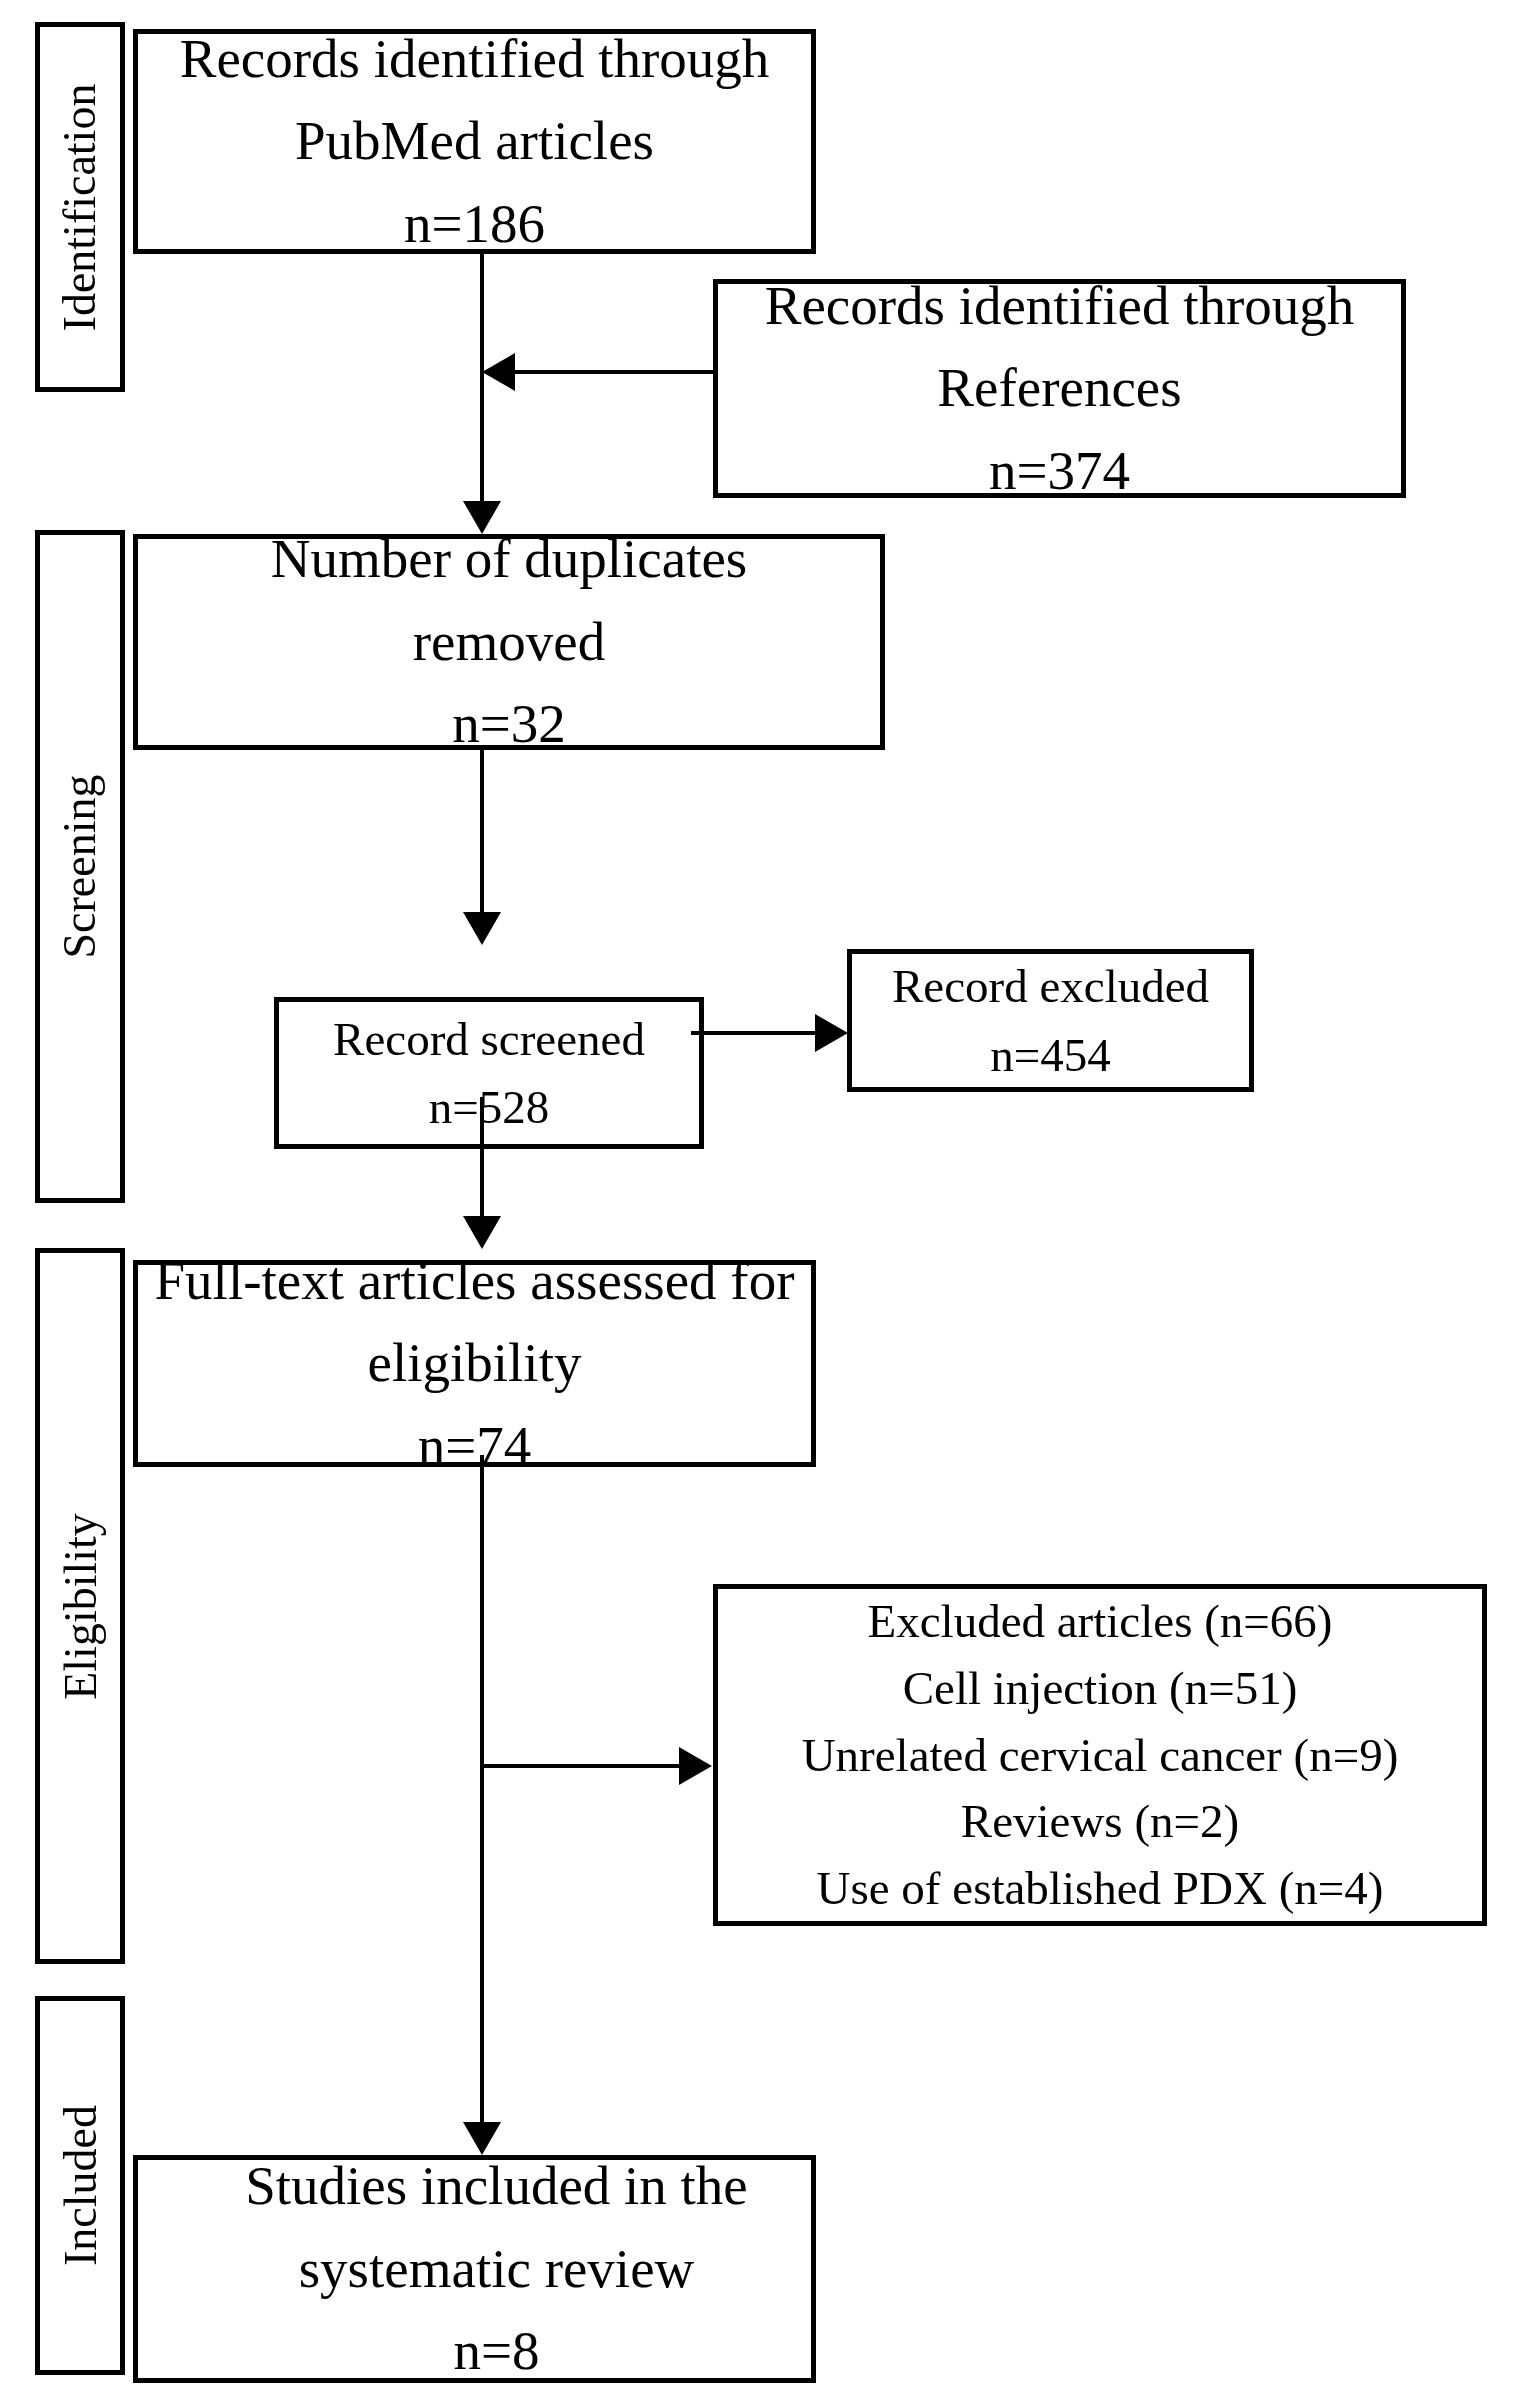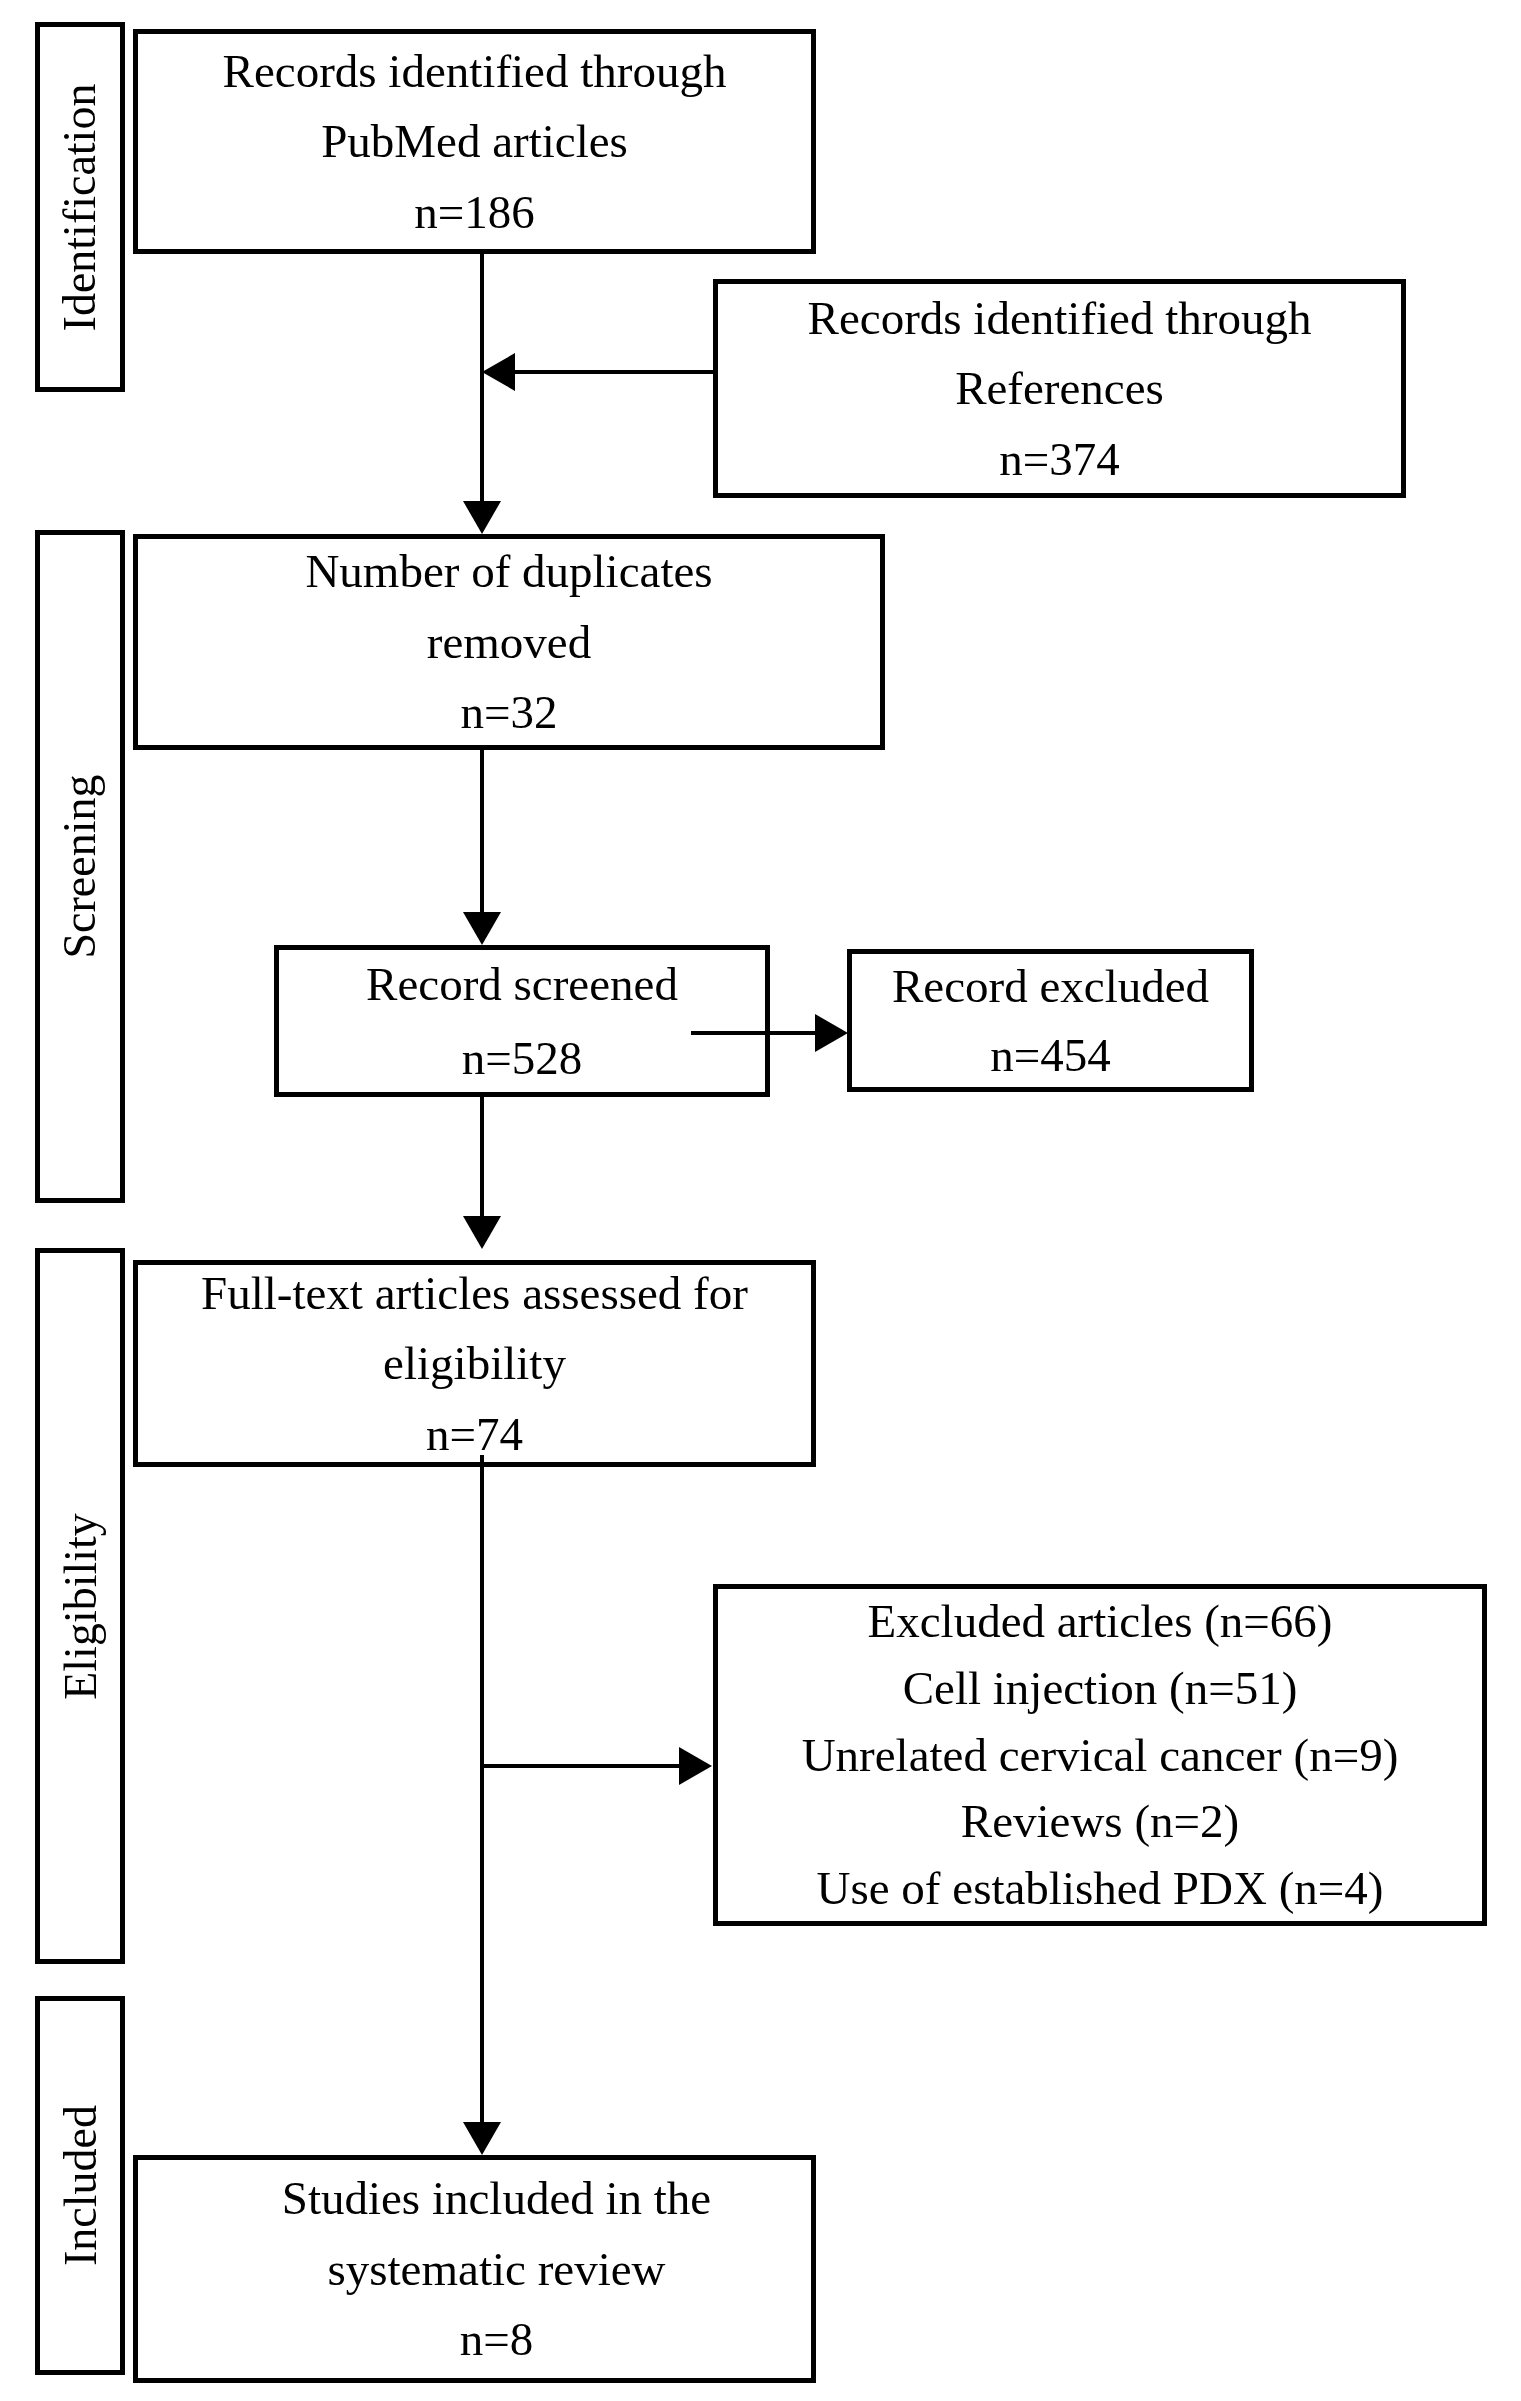--- a/index.html
+++ b/index.html
@@ -15,21 +15,21 @@
     position:absolute;
     border:5.3px solid #000;
     background:#fff;
     display:flex;
     flex-direction:column;
     align-items:center;
     justify-content:center;
     text-align:center;
     box-sizing:border-box;
   }
-  .node{font-size:47px;line-height:1.5;}
+  .node{font-size:55px;line-height:1.5;}
   .node-sm{font-size:47px;line-height:1.45;}
   .excl{font-size:47px;line-height:1.42;}
   .stage{font-size:46px;}
   .stage .rot{
     transform:rotate(-90deg);
     white-space:nowrap;
     display:inline-block;
   }
   .vline,.hline{position:absolute;background:#000;}
   .arrow{position:absolute;width:0;height:0;}
@@ -82,21 +82,21 @@
     <span class="line-block">References</span>
     <span class="line-block">n=374</span>
   </div>
 
   <div class="box node" style="left:133px;top:534px;width:752px;height:216px;">
     <span class="line-block">Number of duplicates</span>
     <span class="line-block">removed</span>
     <span class="line-block">n=32</span>
   </div>
 
-  <div class="box node-sm" style="left:274px;top:945px;width:496px;height:152px;justify-content:space-between;">
+  <div class="box node-sm" style="left:274px;top:997px;width:430px;height:152px;">
     <span class="line-block">Record screened</span>
     <span class="line-block">n=528</span>
   </div>
 
   <div class="box node-sm" style="left:847px;top:949px;width:407px;height:143px;">
     <span class="line-block">Record excluded</span>
     <span class="line-block">n=454</span>
   </div>
 
   <div class="box node" style="left:133px;top:1248px;width:683px;height:207px;margin-top:12px;">

